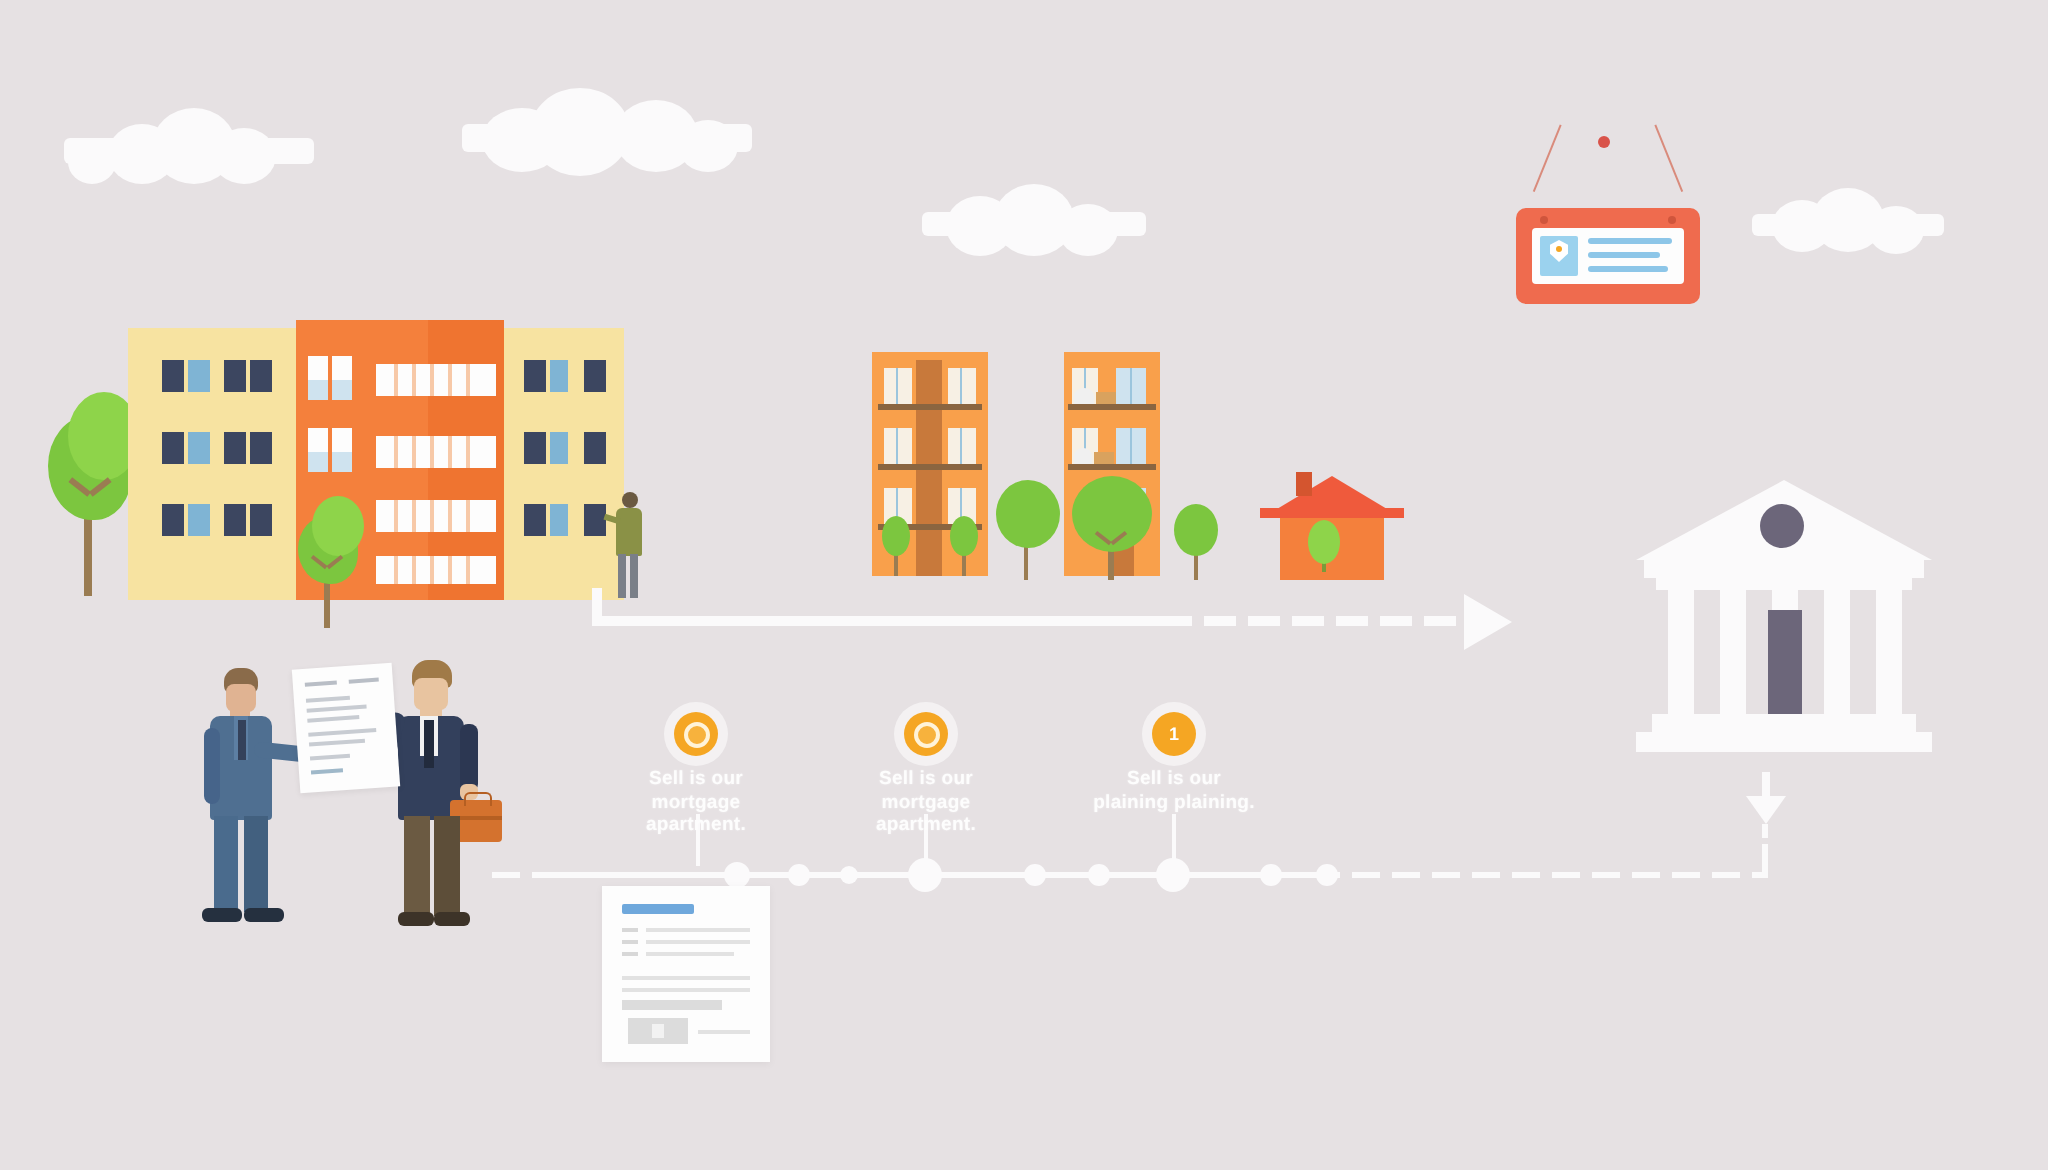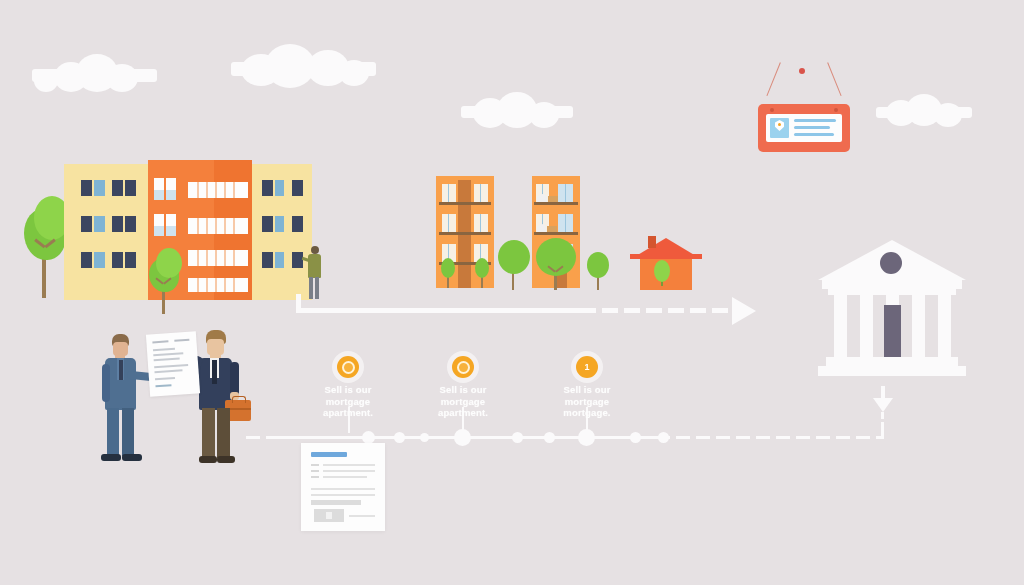--- a/index.html
+++ b/index.html
@@ -399,21 +399,21 @@
     <div class="step-label" style="left:305px;top:32px;">Sell is our mortgage apartment.</div>
 
     <div class="badge ring" style="left:452px;top:4px;">
       <span style="position:relative;z-index:2;visibility:hidden;">0</span>
     </div>
     <div class="step-label" style="left:420px;top:32px;">Sell is our mortgage apartment.</div>
 
     <div class="badge" style="left:576px;top:4px;">
       <span>1</span>
     </div>
-    <div class="step-label" style="left:544px;top:32px;">Sell is our mortgage mortgage.</div>
+    <div class="step-label" style="left:544px;top:32px;">Sell is our plaining plaining.</div>
   </div>
 
   <div class="abs" style="left:301px;top:443px;width:84px;height:88px;background:#fdfdfd;box-shadow:0 1px 4px rgba(0,0,0,.05);">
     <div style="position:absolute;left:10px;top:9px;width:36px;height:5px;background:#6fa8dc;border-radius:1px;"></div>
     <div style="position:absolute;left:10px;top:21px;width:8px;height:2.4px;background:#d8d8d8;"></div>
     <div style="position:absolute;left:22px;top:21px;width:52px;height:2.4px;background:#e2e2e2;"></div>
     <div style="position:absolute;left:10px;top:27px;width:8px;height:2.4px;background:#d8d8d8;"></div>
     <div style="position:absolute;left:22px;top:27px;width:52px;height:2.4px;background:#e2e2e2;"></div>
     <div style="position:absolute;left:10px;top:33px;width:8px;height:2.4px;background:#d8d8d8;"></div>
     <div style="position:absolute;left:22px;top:33px;width:44px;height:2.4px;background:#e2e2e2;"></div>

